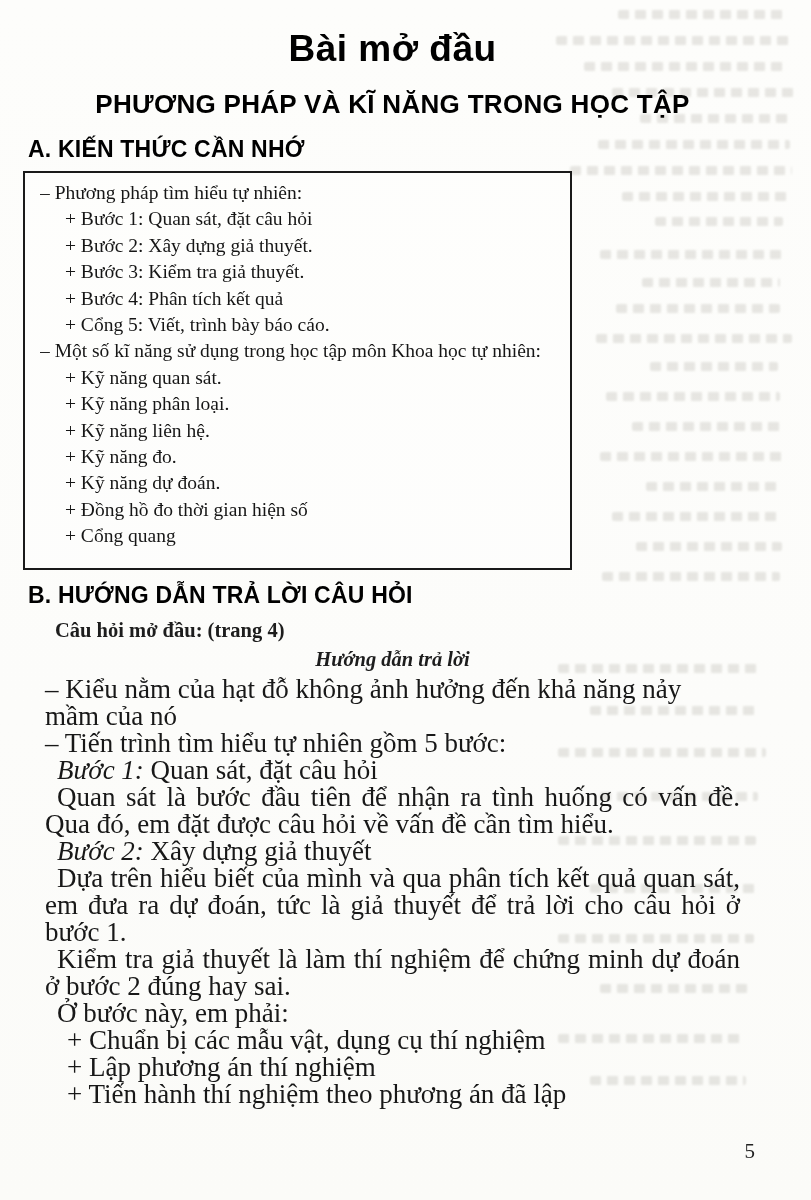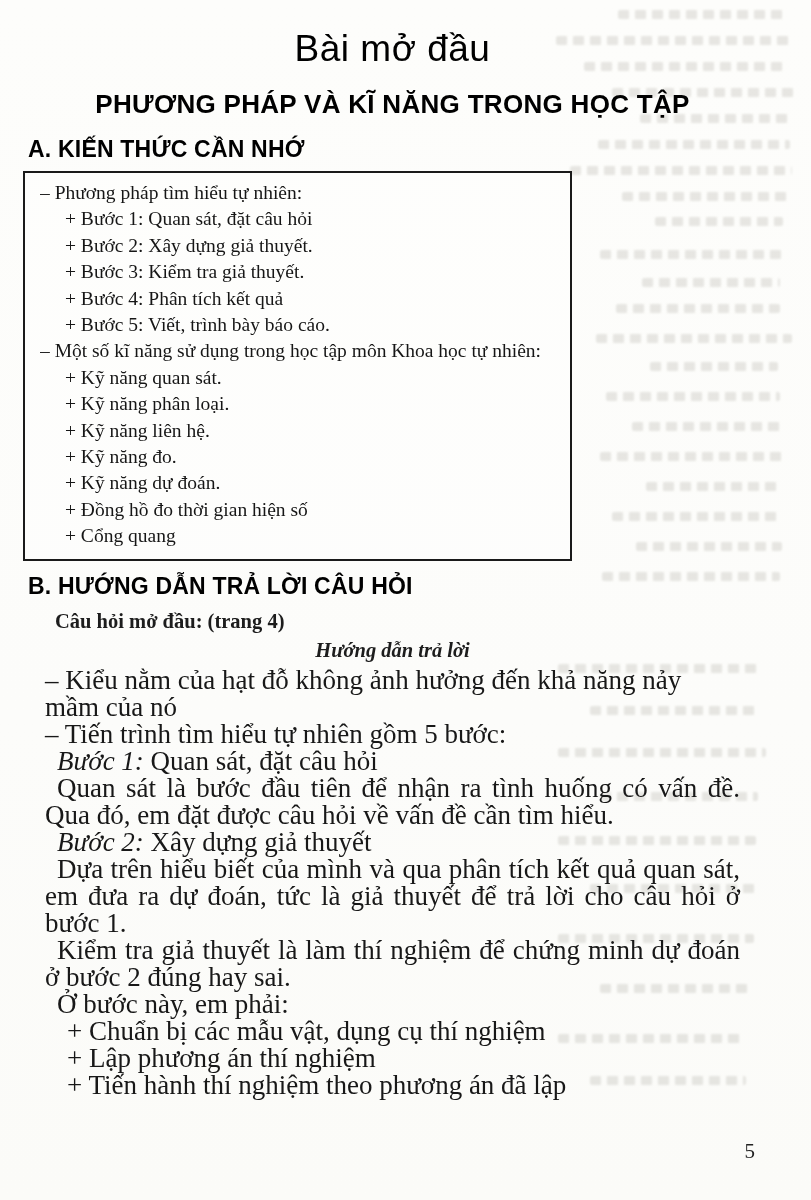--- a/index.html
+++ b/index.html
@@ -11,21 +11,21 @@
     color:#1d1d1d;
     font-family:"Liberation Serif", serif;
     overflow:hidden;
   }
   .content{position:relative;padding:26px 71px 0 45px;z-index:2;}
 
   .title{
     margin:2px 0 16px 0;
     text-align:center;
     font-family:"Liberation Sans", sans-serif;
-    font-weight:400;
+    font-weight:700;
     font-size:37px;
     letter-spacing:.5px;
     color:#000;
   }
   .subtitle{
     margin:0 0 14px 0;
     text-align:center;
     font-family:"Liberation Sans", sans-serif;
     font-weight:700;
     font-size:26px;
@@ -40,21 +40,21 @@
     font-size:23px;
     letter-spacing:.2px;
     color:#000;
   }
 
   .kbox{
     box-sizing:border-box;
     margin:4px 0 10px -22px;
     width:549px;
     border:2px solid #1a1a1a;
-    padding:7px 8px 9px 15px;
+    padding:7px 8px 18px 15px;
     background:rgba(255,255,255,.35);
   }
   .kline{
     font-size:19.5px;
     line-height:26.4px;
     white-space:nowrap;
     overflow:hidden;
     color:#161616;
   }
   .kline.plus{padding-left:25px;}
@@ -143,21 +143,21 @@
     <h2 class="subtitle"><span>PHƯƠNG PHÁP VÀ KĨ NĂNG TRONG HỌC TẬP</span><br></h2>
 
     <h3 class="section-heading">A. KIẾN THỨC CẦN NHỚ</h3>
 
     <div class="kbox" id="kbox">
         <div class="kline dash">– Phương pháp tìm hiểu tự nhiên:</div>
         <div class="kline plus">+ Bước 1: Quan sát, đặt câu hỏi</div>
         <div class="kline plus">+ Bước 2: Xây dựng giả thuyết.</div>
         <div class="kline plus">+ Bước 3: Kiểm tra giả thuyết.</div>
         <div class="kline plus">+ Bước 4: Phân tích kết quả</div>
-        <div class="kline plus">+ Bước 5: Viết, trình bày báo cáo.</div>
+        <div class="kline plus">+ Cổng 5: Viết, trình bày báo cáo.</div>
         <div class="kline dash">– Một số kĩ năng sử dụng trong học tập môn Khoa học tự nhiên:</div>
         <div class="kline plus">+ Kỹ năng quan sát.</div>
         <div class="kline plus">+ Kỹ năng phân loại.</div>
         <div class="kline plus">+ Kỹ năng liên hệ.</div>
         <div class="kline plus">+ Kỹ năng đo.</div>
         <div class="kline plus">+ Kỹ năng dự đoán.</div>
         <div class="kline plus">+ Đồng hồ đo thời gian hiện số</div>
         <div class="kline plus">+ Cổng quang</div>
       </div>
 

